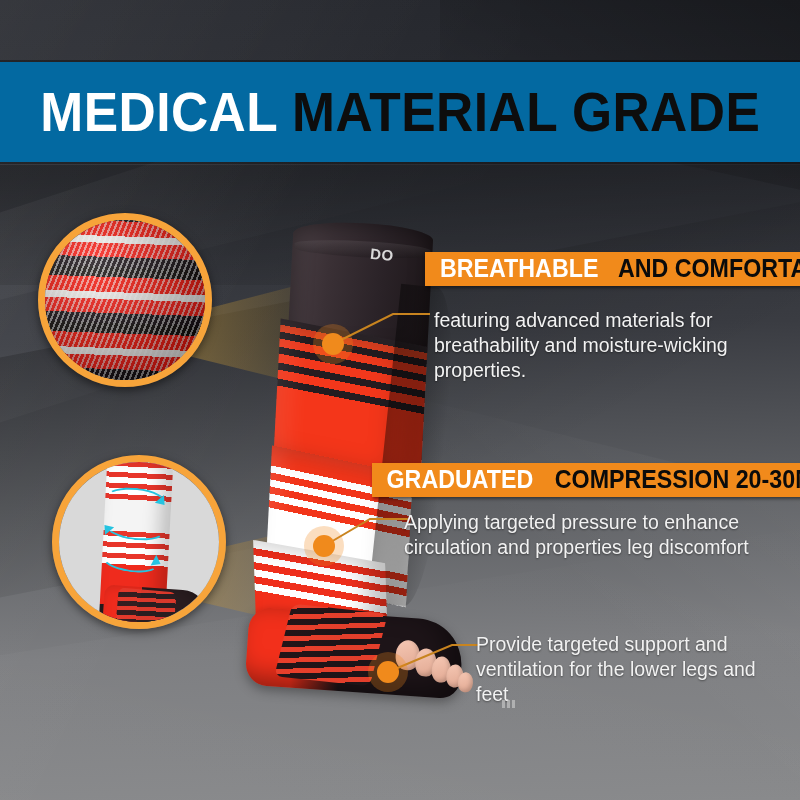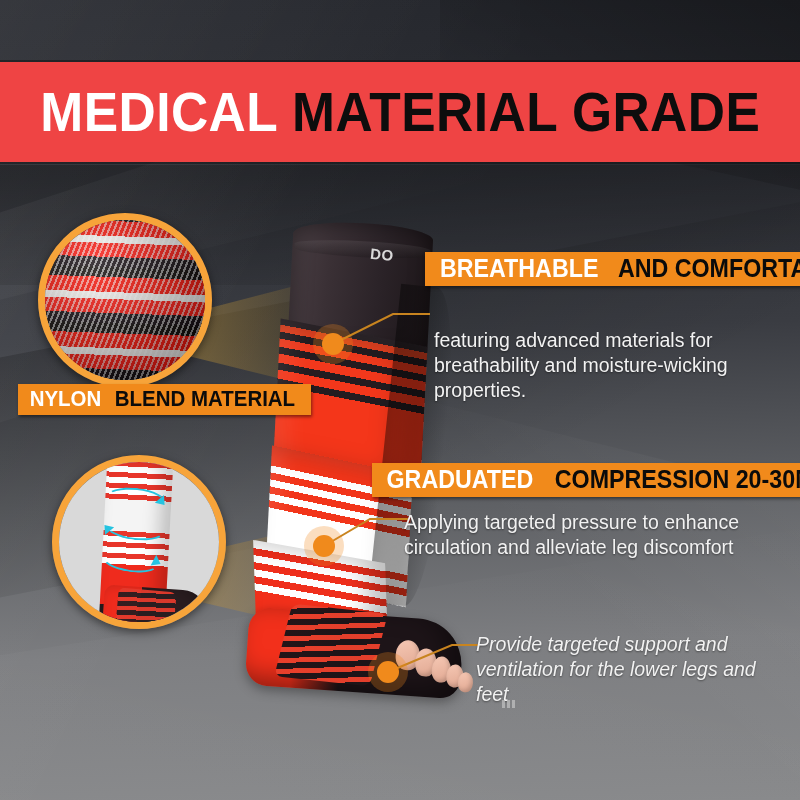--- a/index.html
+++ b/index.html
@@ -31,21 +31,21 @@
       background:linear-gradient(215deg,rgba(255,255,255,.06),rgba(255,255,255,0) 60%);
       transform:skewY(14deg);}
   .f7{left:0;top:165px;width:100%;height:120px;
       background:linear-gradient(175deg,rgba(0,0,0,.30),rgba(0,0,0,0));}
   .f8{left:-6%;top:150px;width:60%;height:210px;
       background:linear-gradient(125deg,rgba(255,255,255,.05),rgba(255,255,255,0) 65%);
       transform:skewY(-18deg);}
 
   
   .banner{position:absolute;left:0;top:62px;width:800px;height:100px;
-    background:#ef4444;display:flex;align-items:center;justify-content:center;
+    background:#0369a1;display:flex;align-items:center;justify-content:center;
     box-shadow:0 -2px 0 rgba(0,0,0,.35),0 2px 0 rgba(0,0,0,.35);}
   .banner-text{font-size:56px;line-height:1;letter-spacing:.5px;
     font-weight:700;font-stretch:condensed;white-space:nowrap;
     transform:scaleX(.92);font-family:"Liberation Sans Narrow","Liberation Sans",sans-serif;}
   .banner-text .w{color:#ffffff;}
   .banner-text .b{color:#0d0d0d;}
 
   
   .chip{position:absolute;background:#f18a1b;
     padding:4px 9px 5px 9px;white-space:nowrap;
@@ -63,23 +63,23 @@
   .chip-opentoe{left:466px;top:589px;}
   .chip-opentoe span{font-size:25px;}
   .chip-nylon{left:18px;top:384px;}
   .chip-nylon span{font-size:22px;}
   .chip-light{left:57px;top:626px;}
   .chip-light span{font-size:22px;}
 
   
   .body-copy{position:absolute;color:#f2f2f2;font-size:19.5px;line-height:25px;
     text-shadow:0 1px 2px rgba(0,0,0,.45);}
-  .copy-breathable{left:434px;top:308px;width:330px;margin-top:20px;}
+  .copy-breathable{left:434px;top:308px;width:330px;}
   .copy-graduated{left:404px;top:510px;width:380px;}
-  .copy-opentoe{left:476px;top:632px;width:305px;font-style:italic;}
+  .copy-opentoe{left:476px;top:632px;width:305px;}
 
   
   .circle{position:absolute;border-radius:50%;
     border:7px solid #f7a43a;overflow:hidden;
     box-shadow:0 3px 10px rgba(0,0,0,.5);}
   .circle-top{left:38px;top:213px;width:160px;height:160px;}
   .circle-bottom{left:52px;top:455px;width:160px;height:160px;}
 
   .fabric{position:absolute;inset:-25%;
     background:
@@ -300,23 +300,19 @@
   <div class="chip chip-breathable">
     <span class="w">BREATHABLE</span>
     <span class="b">AND COMFORTABLE</span>
   </div>
   <div class="body-copy copy-breathable">featuring advanced materials for breathability and moisture-wicking properties.</div>
 
   <div class="chip chip-graduated">
     <span class="w">GRADUATED</span>
     <span class="b">COMPRESSION 20-30MMHG</span>
   </div>
-  <div class="body-copy copy-graduated">Applying targeted pressure to enhance circulation and alleviate leg discomfort</div>
+  <div class="body-copy copy-graduated">Applying targeted pressure to enhance circulation and properties leg discomfort</div>
 
   <div class="body-copy copy-opentoe">Provide targeted support and ventilation for the lower legs and feet</div>
 
-  <div class="chip chip-nylon">
-    <span class="w">NYLON</span>
-    <span class="b">BLEND MATERIAL</span>
-  </div>
 
   <div class="wm"></div>
 </div>
 
 </body></html>

